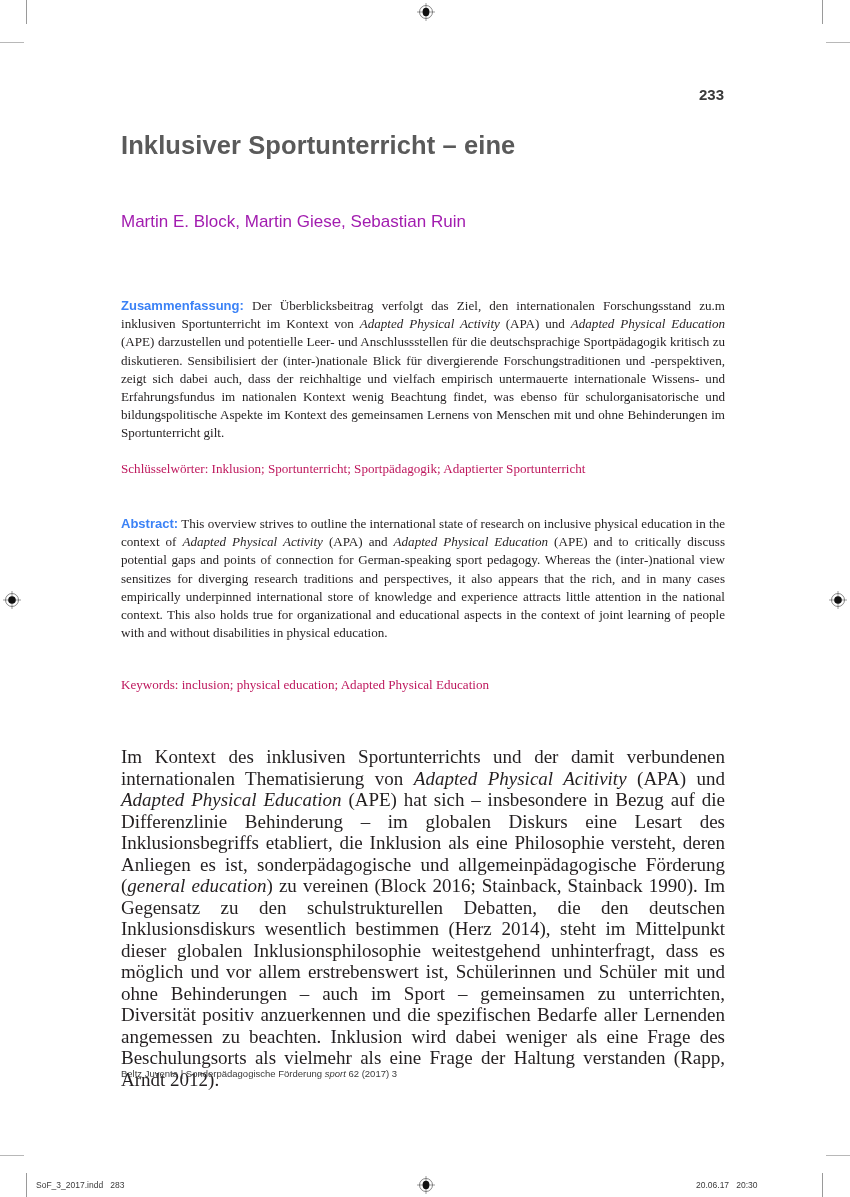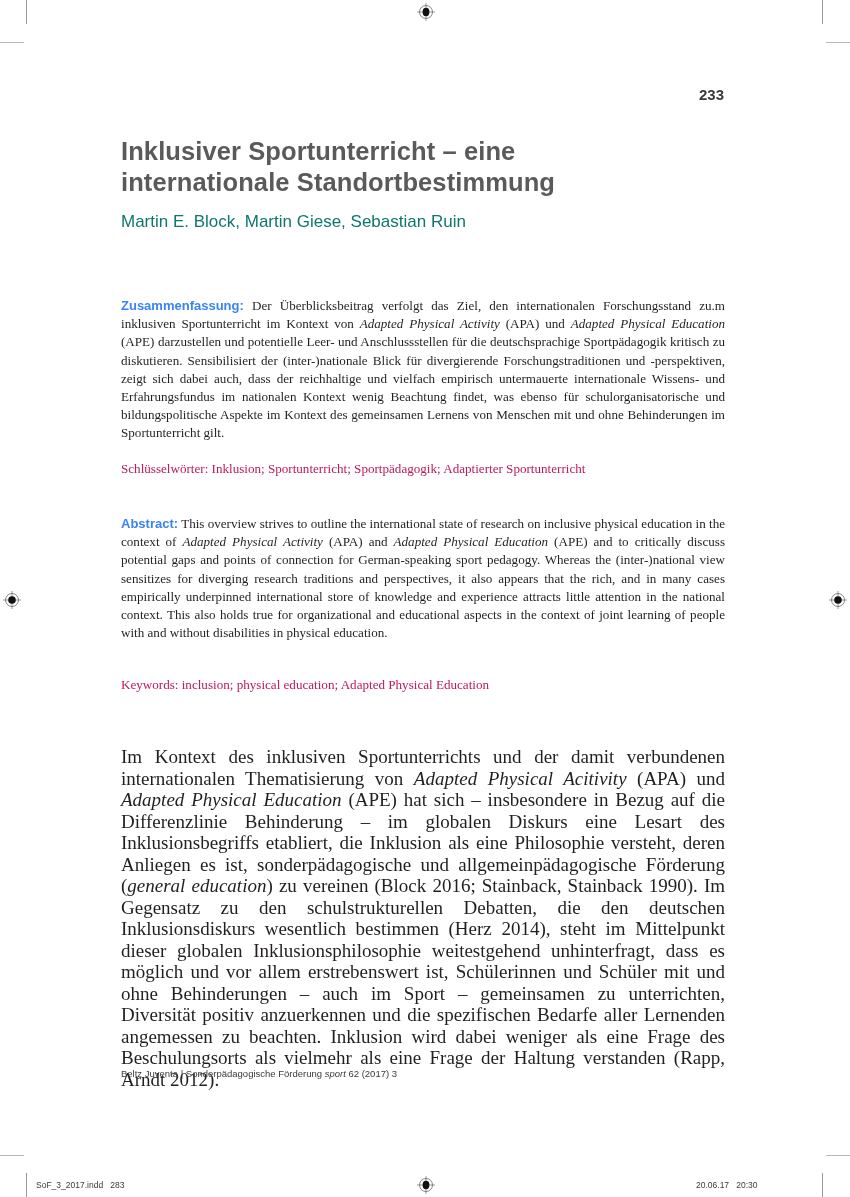--- a/index.html
+++ b/index.html
@@ -10,27 +10,27 @@
     .crop-h { position: absolute; height: 1px; background: #b8b8b8; }
 
     
     .reg { position: absolute; width: 18px; height: 18px; }
 
     .page-number {
       position: absolute; left: 680px; top: 86px; width: 44px; text-align: right;
       font-family: "Liberation Sans", sans-serif; font-weight: bold; font-size: 15px; color: #3a3a3a;
     }
     .title {
-      position: absolute; left: 121px; top: 136px; width: 620px;
+      position: absolute; left: 121px; top: 130px; width: 620px;
       font-family: "Liberation Sans", sans-serif; font-weight: bold; font-size: 25.5px;
       line-height: 31px; color: #5a5a5a; letter-spacing: 0.1px;
     }
     .authors {
       position: absolute; left: 121px; top: 212px; width: 620px;
-      font-family: "Liberation Sans", sans-serif; font-size: 17px; color: #0f766e;
+      font-family: "Liberation Sans", sans-serif; font-size: 17px; color: #a21caf;
     }
     .abstract-block {
       position: absolute; left: 121px; width: 604px;
       font-family: "Liberation Serif", serif; font-size: 13.1px; line-height: 18.2px;
       text-align: justify; color: #231f20;
     }
     .abstract-block .lbl {
       font-family: "Liberation Sans", sans-serif; font-weight: bold; color: #3b82f6; font-size: 13px;
     }
     .kw {
@@ -86,21 +86,20 @@
   <circle cx="9" cy="9" r="6.5" fill="none" stroke="#555" stroke-width="0.7"></circle>
   <line x1="9" y1="0" x2="9" y2="18" stroke="#555" stroke-width="0.6"></line>
   <line x1="0" y1="9" x2="18" y2="9" stroke="#555" stroke-width="0.6"></line>
   <ellipse cx="9" cy="9" rx="3.4" ry="4.2" fill="#111"></ellipse>
 </svg>
 
 <div class="page-number">233</div>
 
 <div class="title">
   <div>Inklusiver Sportunterricht – eine</div>
-  <div>internationale Standortbestimmung</div>
 </div>
 
 <div class="authors">Martin E. Block, Martin Giese, Sebastian Ruin</div>
 
 <div class="abstract-block" style="top:297px;">
   <span class="lbl">Zusammenfassung:</span><span> Der Überblicksbeitrag verfolgt das Ziel, den internationalen Forschungsstand zu.m inklusiven Sportunterricht im Kontext von </span><i>Adapted Physical Activity</i><span> (APA) und </span><i>Adapted Physical Education</i><span> (APE) darzustellen und potentielle Leer- und Anschlussstellen für die deutschsprachige Sportpädagogik kritisch zu diskutieren. Sensibilisiert der (inter-)nationale Blick für divergierende Forschungstraditionen und -perspektiven, zeigt sich dabei auch, dass der reichhaltige und vielfach empirisch untermauerte internationale Wissens- und Erfahrungsfundus im nationalen Kontext wenig Beachtung findet, was ebenso für schulorganisatorische und bildungspolitische Aspekte im Kontext des gemeinsamen Lernens von Menschen mit und ohne Behinderungen im Sportunterricht gilt.</span>
 </div>
 <div class="kw" style="top:461px;">Schlüsselwörter: Inklusion; Sportunterricht; Sportpädagogik; Adaptierter Sportunterricht</div>
 
 <div class="abstract-block" style="top:515px;">

